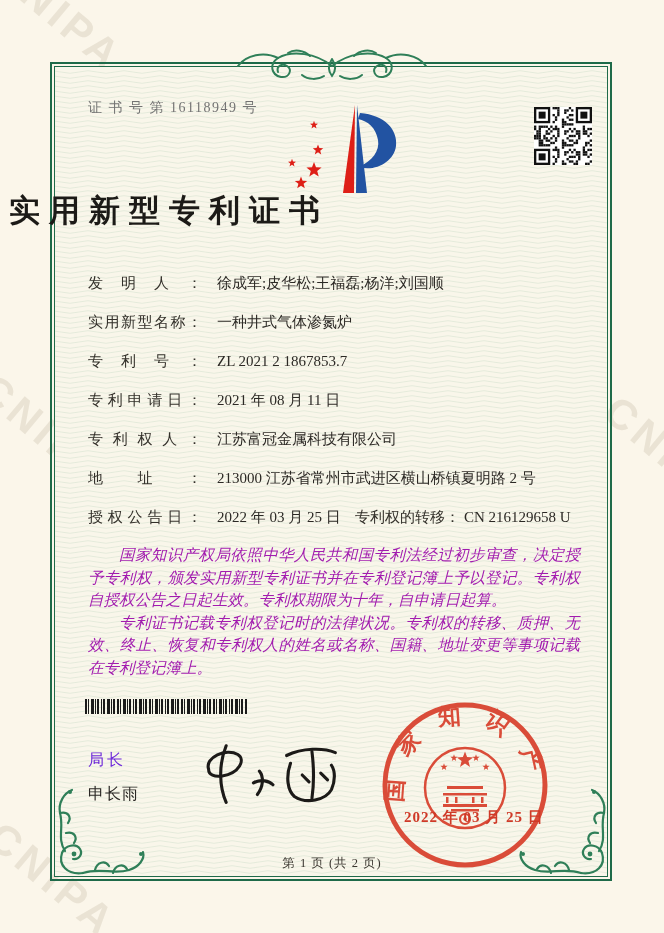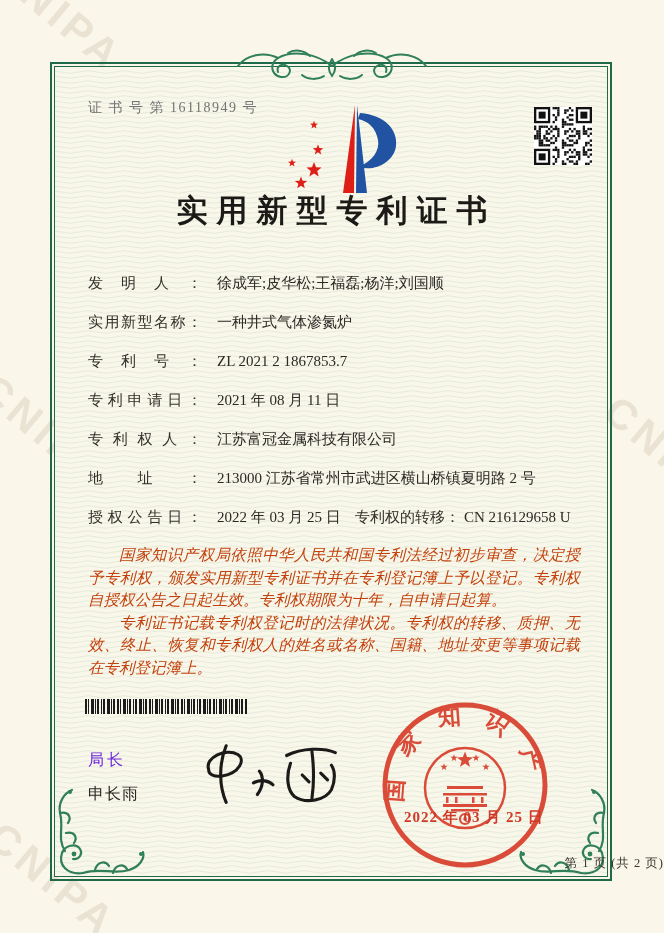--- a/index.html
+++ b/index.html
@@ -10,40 +10,40 @@
   .frame{position:absolute;left:50px;top:62px;width:558px;height:815px;border:2px solid #1e6a49;z-index:2;}
   .frame-inner{position:absolute;inset:2px;border:1px solid #1e6a49;overflow:hidden;background:#f9f6ea;}
   .waves{position:absolute;left:0;top:0;}
   .ornament-top{position:absolute;left:232px;top:45px;z-index:3;}
   .ornament-corner{position:absolute;top:785px;z-index:3;}
   .oc-left{left:53px;}
   .oc-right{left:515px;transform:scaleX(-1);}
   .cert-line{position:absolute;left:88px;top:99px;z-index:4;font-size:14px;letter-spacing:1.5px;color:#737373;}
   .logo{position:absolute;left:284px;top:100px;z-index:4;}
   .qr{position:absolute;left:534px;top:107px;z-index:4;}
-  .title{position:absolute;left:0;right:0;top:190px;z-index:4;text-align:center;
+  .title{position:absolute;left:0;right:0;top:190px;z-index:4;
          font-size:31px;font-weight:bold;letter-spacing:9px;padding-left:9px;color:#1c1a17;}
   .fields{position:absolute;left:88px;top:274px;width:494px;z-index:4;font-size:15px;}
   .frow{display:flex;align-items:baseline;height:22px;margin-bottom:17px;white-space:nowrap;}
   .flabel{display:inline-block;width:114px;flex:none;text-align:justify;text-align-last:justify;color:#33302a;}
   .fvalue{margin-left:15px;color:#2c2925;}
   .fvw{width:128px;flex:none;margin-left:15px;}
   .flabel2{width:100px;margin-left:10px;}
   .fvalue2{margin-left:9px;}
   .body-text{position:absolute;left:88px;top:544px;width:492px;z-index:4;font-size:15.5px;
-             line-height:22.5px;font-style:italic;text-align:justify;color:#c2410c;}
+             line-height:22.5px;font-style:italic;text-align:justify;color:#a21caf;}
   .body-text p{margin:0;text-indent:2em;}
   .barcode{position:absolute;left:85px;top:699px;z-index:4;}
   .signer-title{position:absolute;left:88px;top:750px;z-index:4;font-size:16px;letter-spacing:3px;color:#6d28d9;}
   .signer-name{position:absolute;left:88px;top:784px;z-index:4;font-size:16px;letter-spacing:1px;color:#2a2724;}
   .signature{position:absolute;left:192px;top:736px;z-index:5;}
   .seal{position:absolute;left:380px;top:700px;z-index:4;opacity:0.93;}
   .seal-date{position:absolute;left:404px;top:808px;z-index:5;font-size:15px;font-weight:bold;
              letter-spacing:1px;color:#cf3a28;}
-  .page-indicator{position:absolute;left:0;right:0;top:855px;z-index:4;text-align:right;
+  .page-indicator{position:absolute;left:0;right:0;top:855px;z-index:4;text-align:center;
                   font-size:12.5px;letter-spacing:1px;color:#3a362f;}
   .footer-note{position:absolute;left:0;right:0;top:889px;z-index:4;text-align:center;
                font-size:13.5px;letter-spacing:3px;color:#33302a;}
   svg{display:block;}
 </style>
 </head>
 <body>
 
 <div class="page">
 

